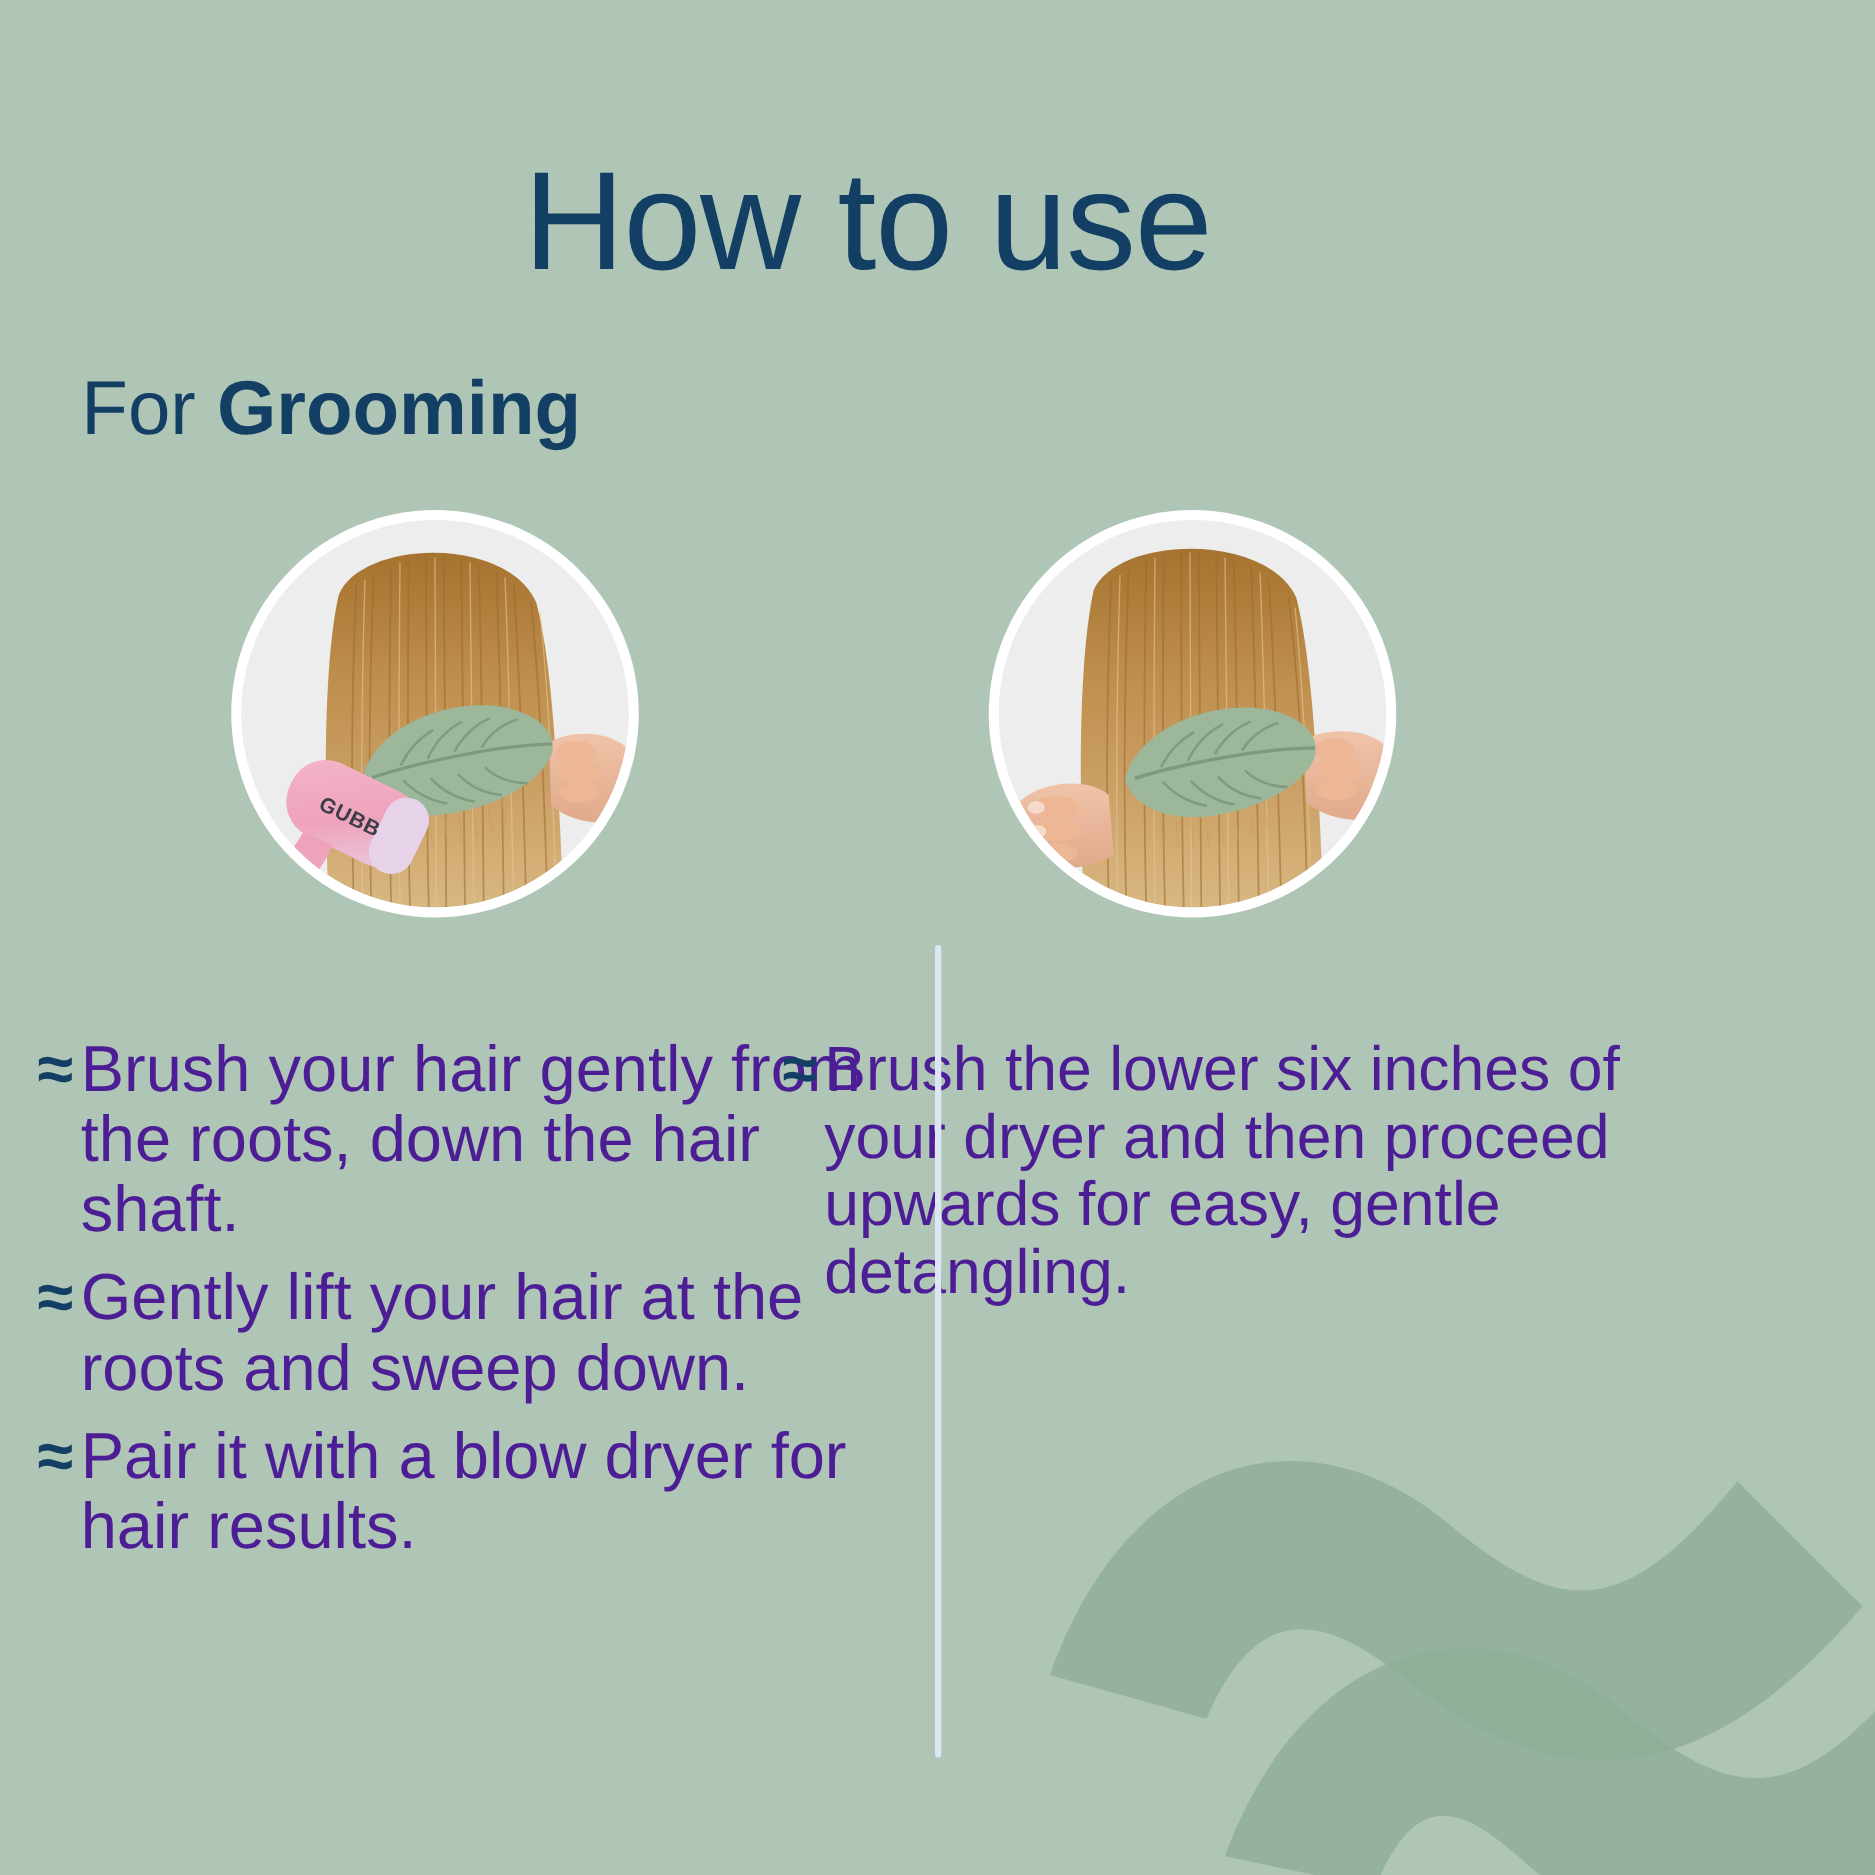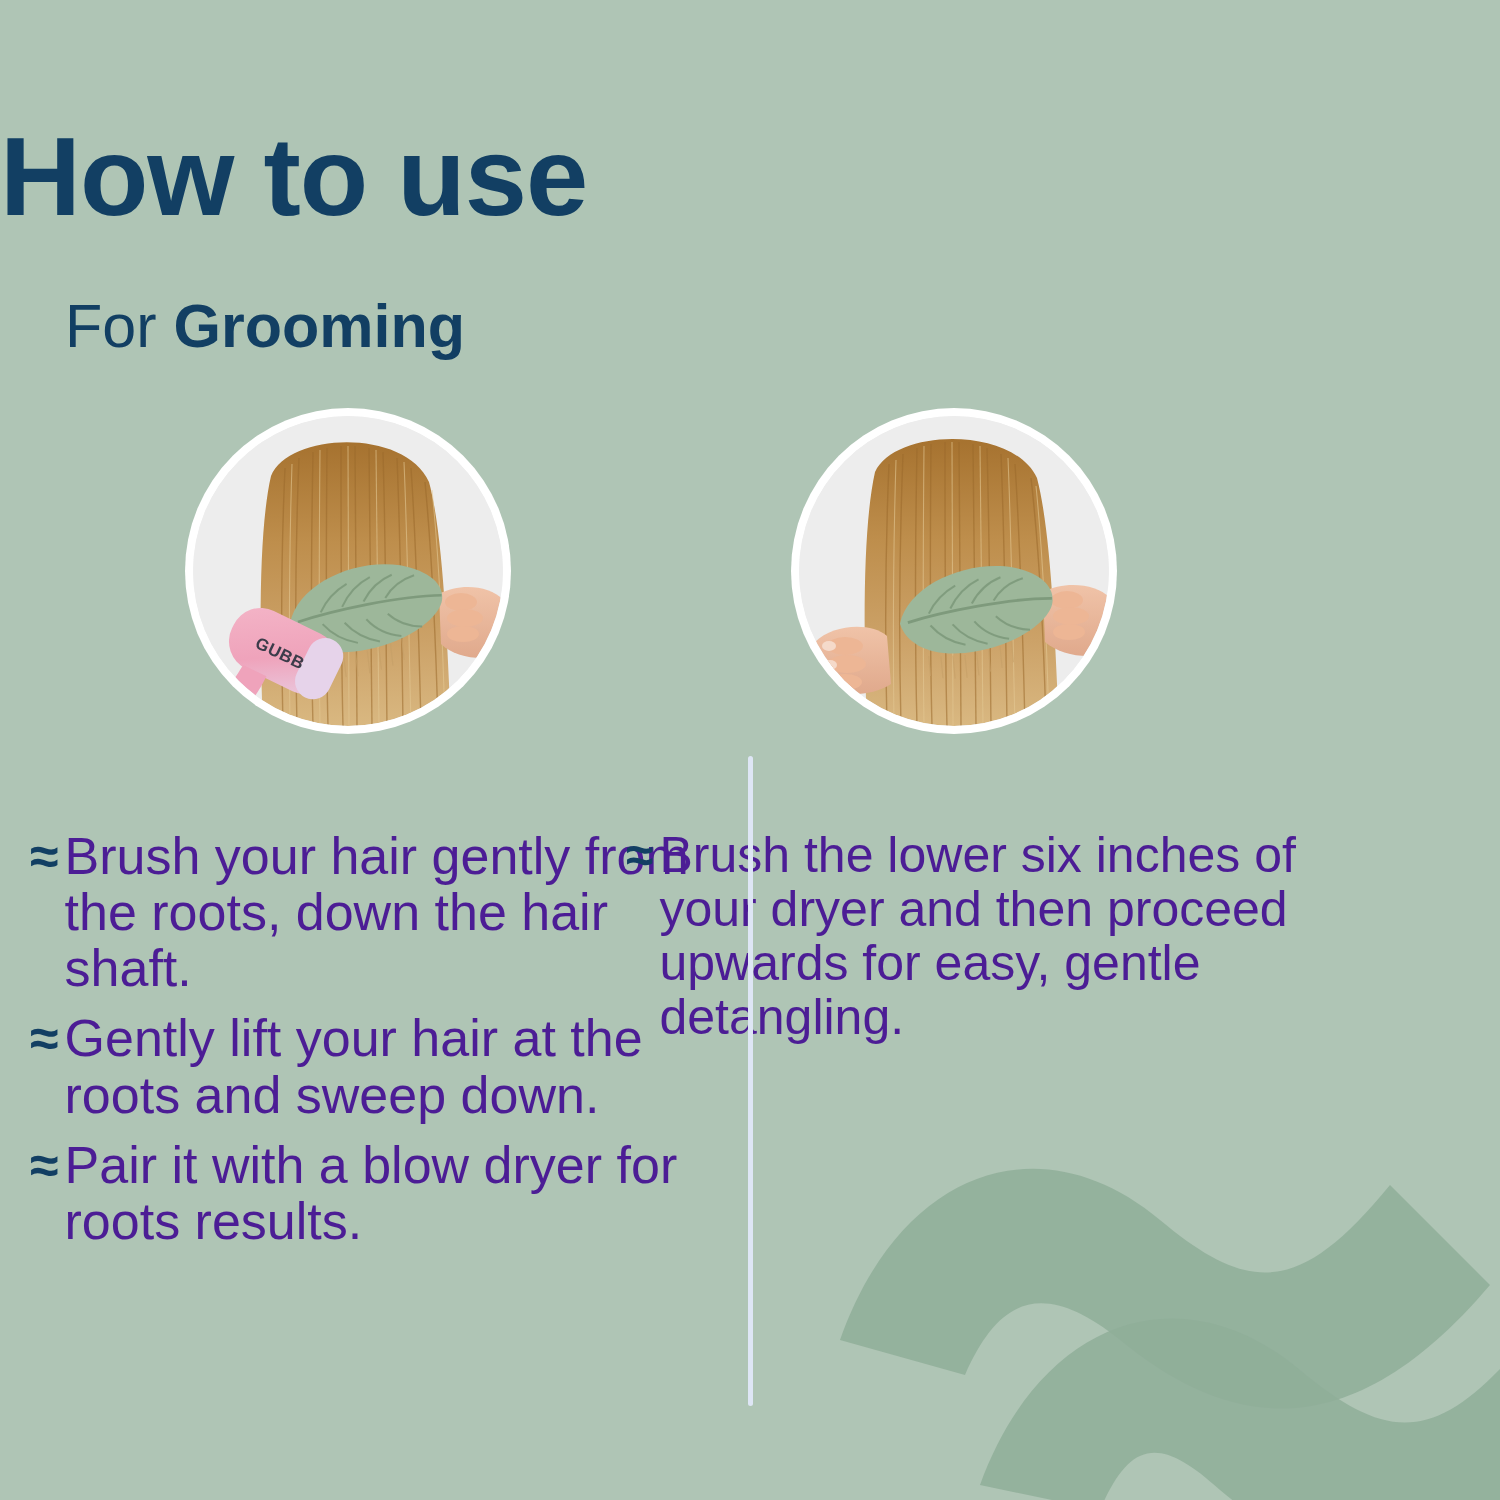--- a/index.html
+++ b/index.html
@@ -33,23 +33,23 @@
     height: 420px;
     pointer-events: none;
   }
 
   
   .page-title {
     position: absolute;
     left: 0;
     top: 118px;
     width: 1388px;
-    text-align: left;
+    text-align: center;
     font-size: 112px;
-    font-weight: bold;
+    font-weight: normal;
     letter-spacing: -1px;
     color: #123F63;
     line-height: 1.05;
   }
 
   
   .columns {
     position: absolute;
     left: 0;
     top: 283px;
@@ -269,21 +269,21 @@
         <div class="bullet">
           <span class="bullet-marker">≈</span>
           <span class="bullet-text">Brush your hair gently from the roots, down the hair shaft.</span>
         </div>
         <div class="bullet">
           <span class="bullet-marker">≈</span>
           <span class="bullet-text">Gently lift your hair at the roots and sweep down.</span>
         </div>
         <div class="bullet">
           <span class="bullet-marker">≈</span>
-          <span class="bullet-text">Pair it with a blow dryer for roots results.</span>
+          <span class="bullet-text">Pair it with a blow dryer for hair results.</span>
         </div>
       </div>
     </div>
 
     <div class="column col-right">
 
 
       <div class="photo-circle">
         <div class="photo-inner">
           <svg class="photo-svg" viewBox="0 0 310 310" xmlns="http://www.w3.org/2000/svg" aria-hidden="true">

